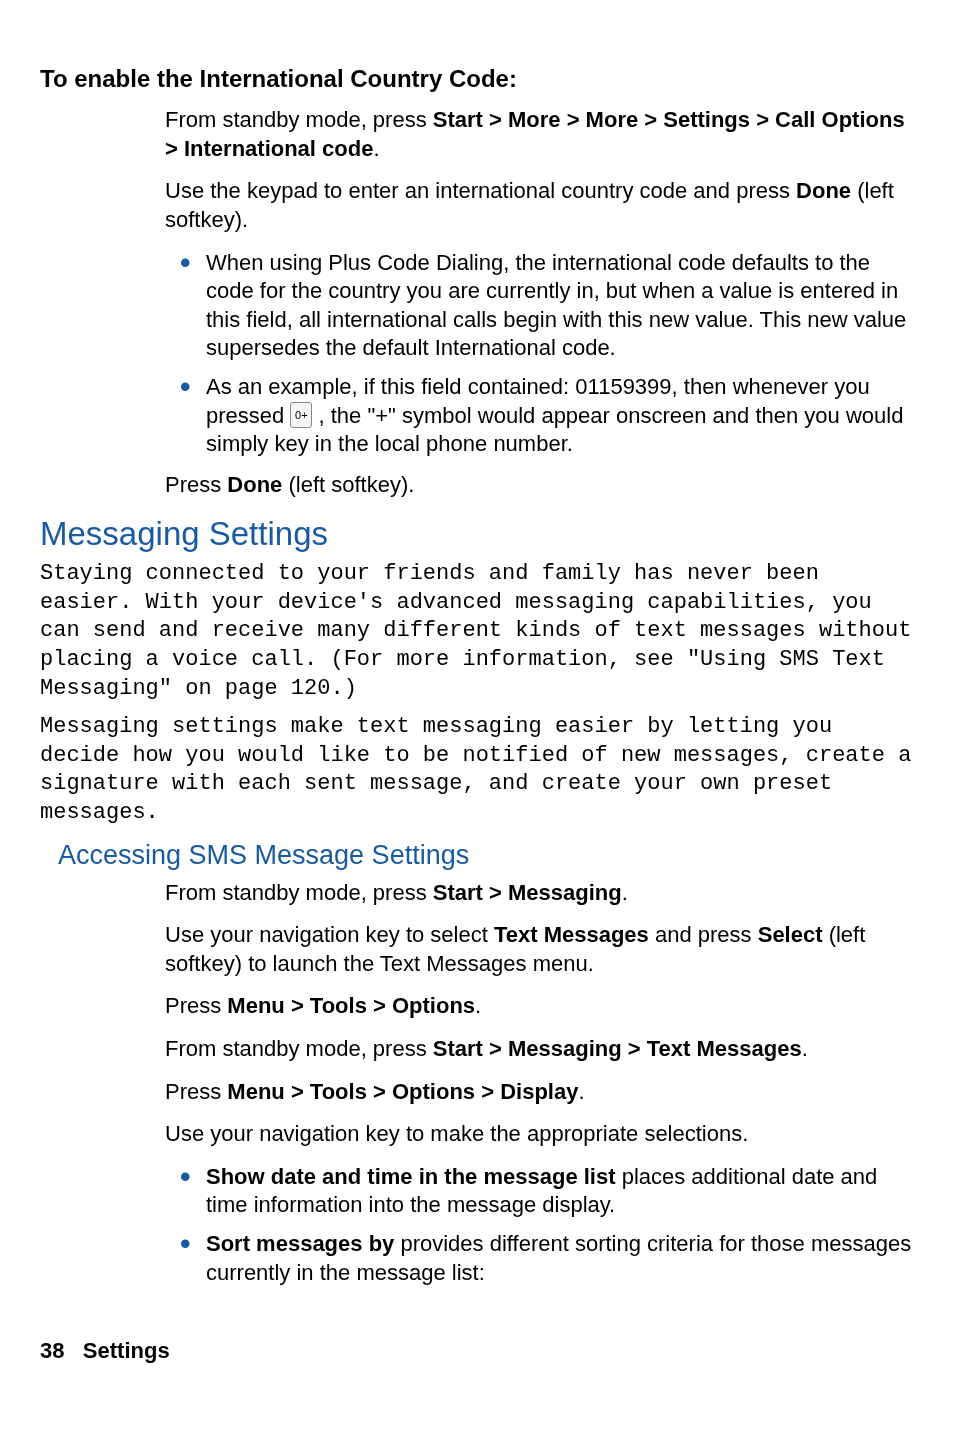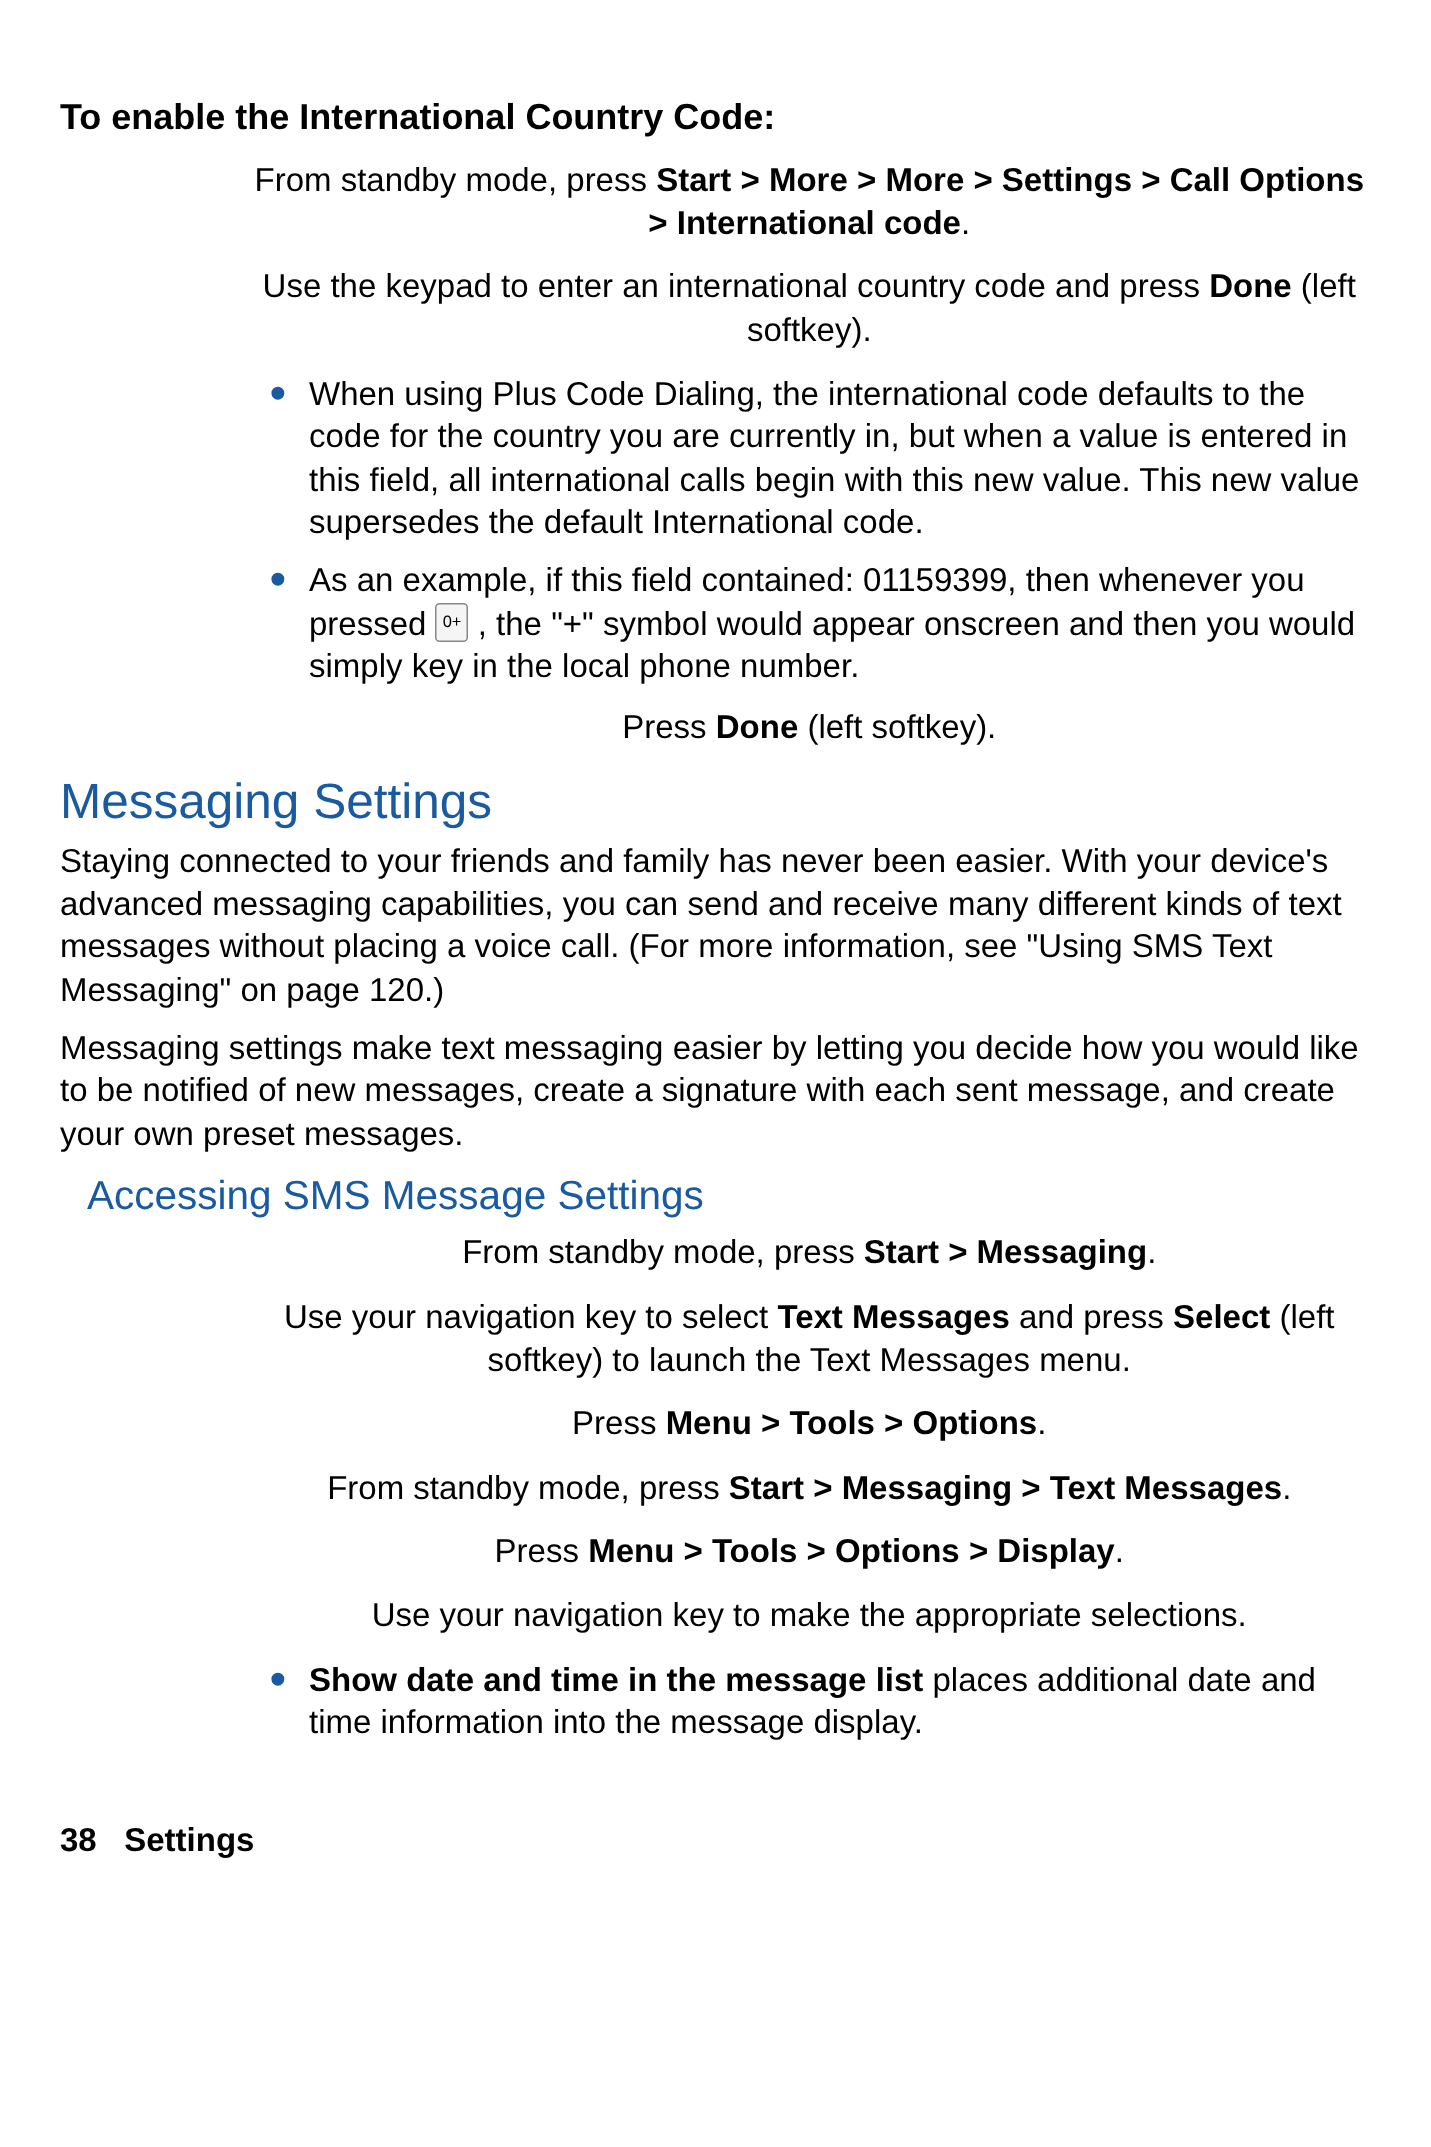--- a/index.html
+++ b/index.html
@@ -30,24 +30,24 @@
   }
   .h-blue-medium {
     color: #1a5aa0;
     font-size: 27px;
     margin: 10px 0 6px 18px;
     font-weight: 400;
   }
   .body-indent {
     margin-left: 125px;
     margin-bottom: 14px;
-    text-align: center;
   }
   .body-plain {
     margin: 4px 0 10px 0;
+    font-family: Liberation Mono, monospace;
   }
   .bold-cond {
     font-family: "Arial Narrow", Arial, sans-serif;
     font-weight: bold;
     font-stretch: condensed;
   }
   ul.bullets {
     list-style: none;
     padding: 0;
     margin: 0 0 12px 140px;
@@ -143,19 +143,22 @@
   <div class="body-indent">
     <span>Press </span><span class="bold-cond">Menu &gt; Tools &gt; Options &gt; Display</span><span>.</span>
   </div>
 
   <div class="body-indent">Use your navigation key to make the appropriate selections.</div>
 
   <ul class="bullets">
     <li>
       <span class="bold-cond">Show date and time in the message list</span><span> places additional date and time information into the message display.</span>
     </li>
+    <li>
+      <span class="bold-cond">Sort messages by</span><span> provides different sorting criteria for those messages currently in the message list:</span>
+    </li>
   </ul>
 
   <div class="footer">
     <span>38</span>&nbsp;&nbsp;&nbsp;<span>Settings</span>
   </div>
 
 </div>
 
 </body></html>

